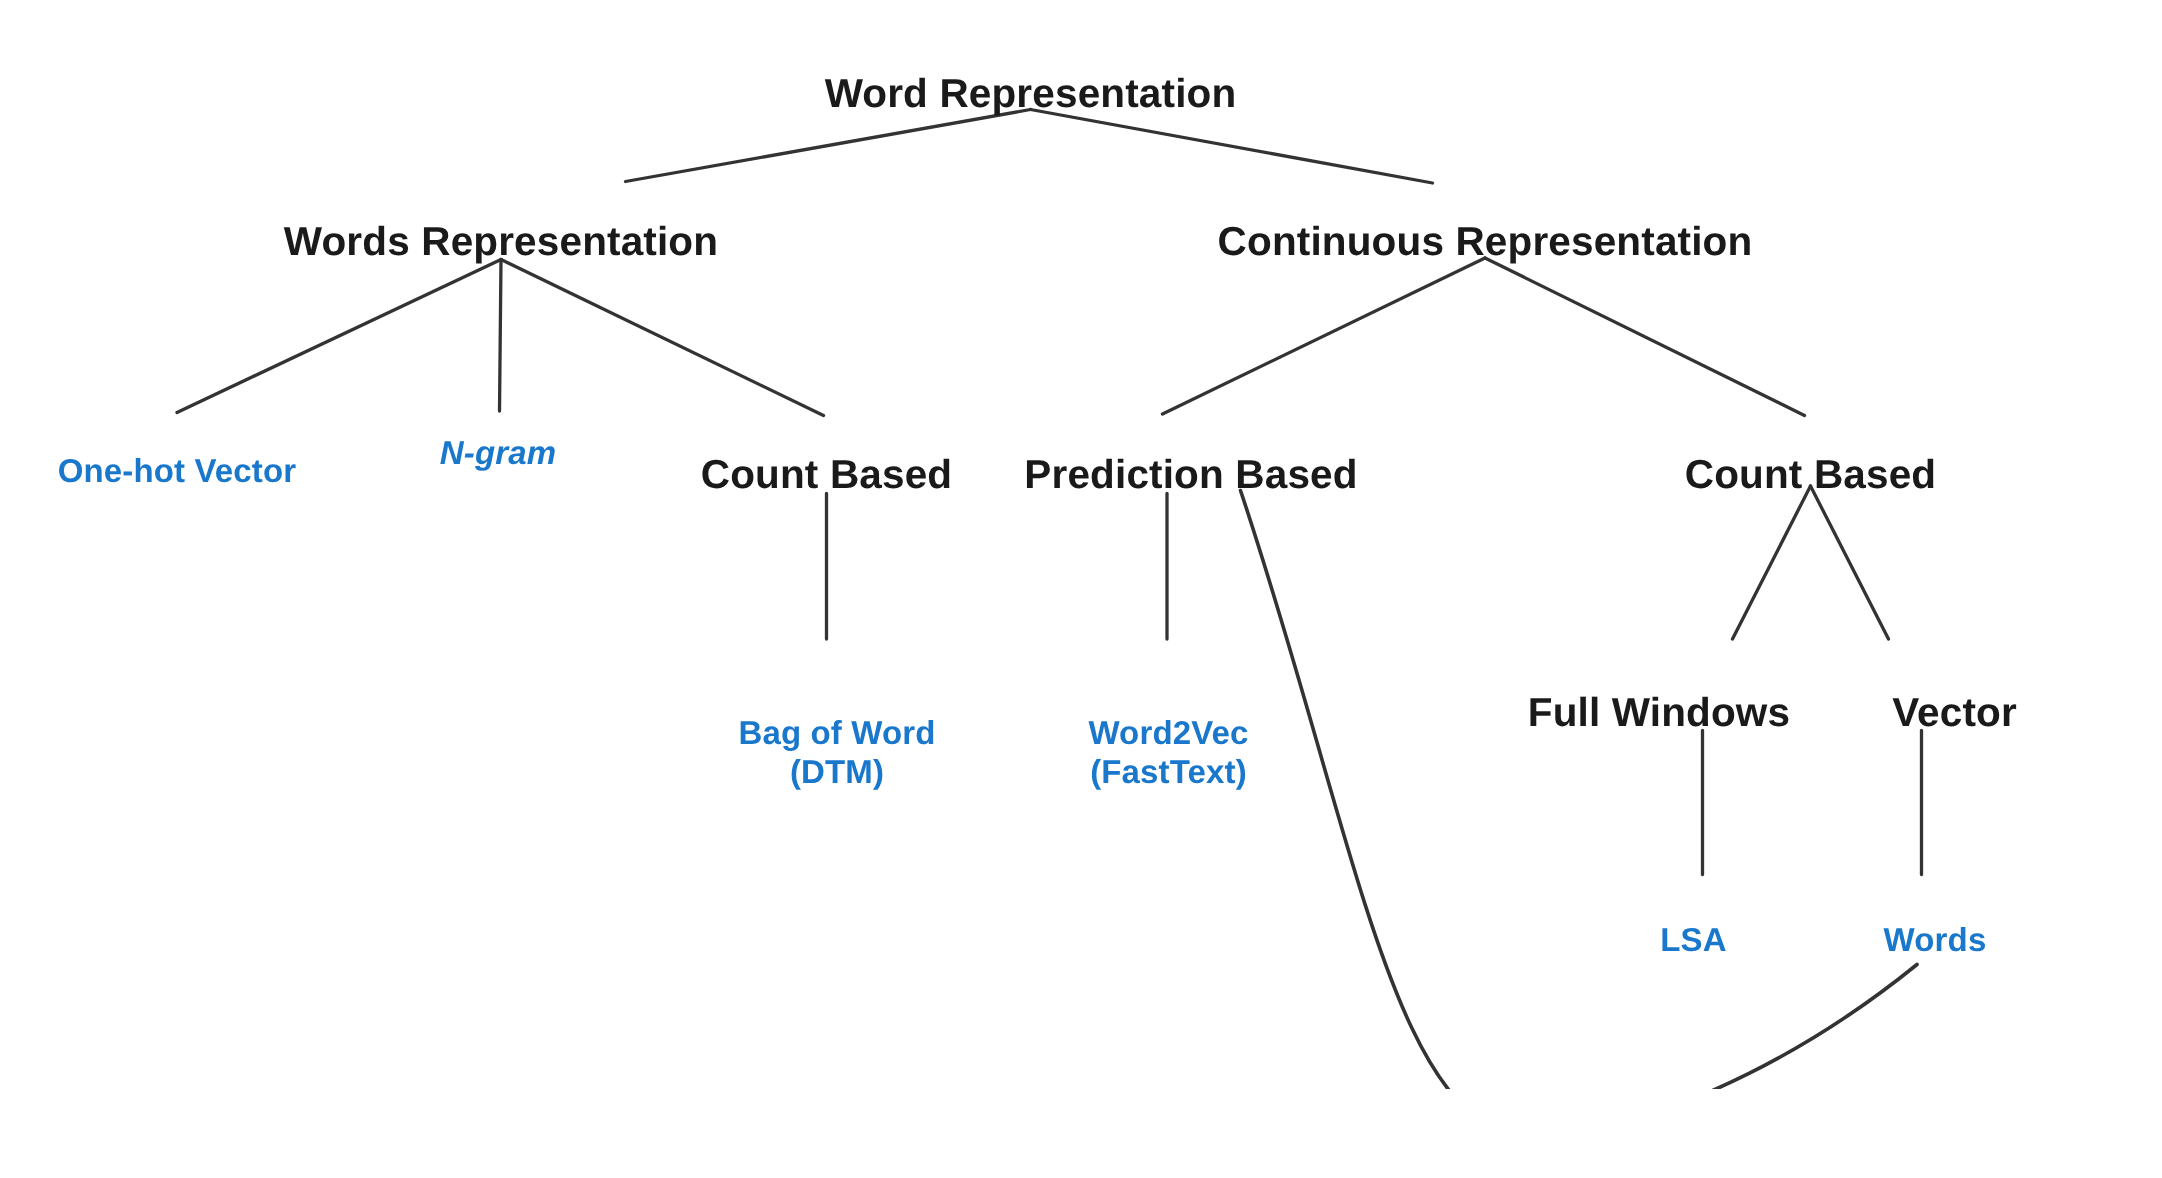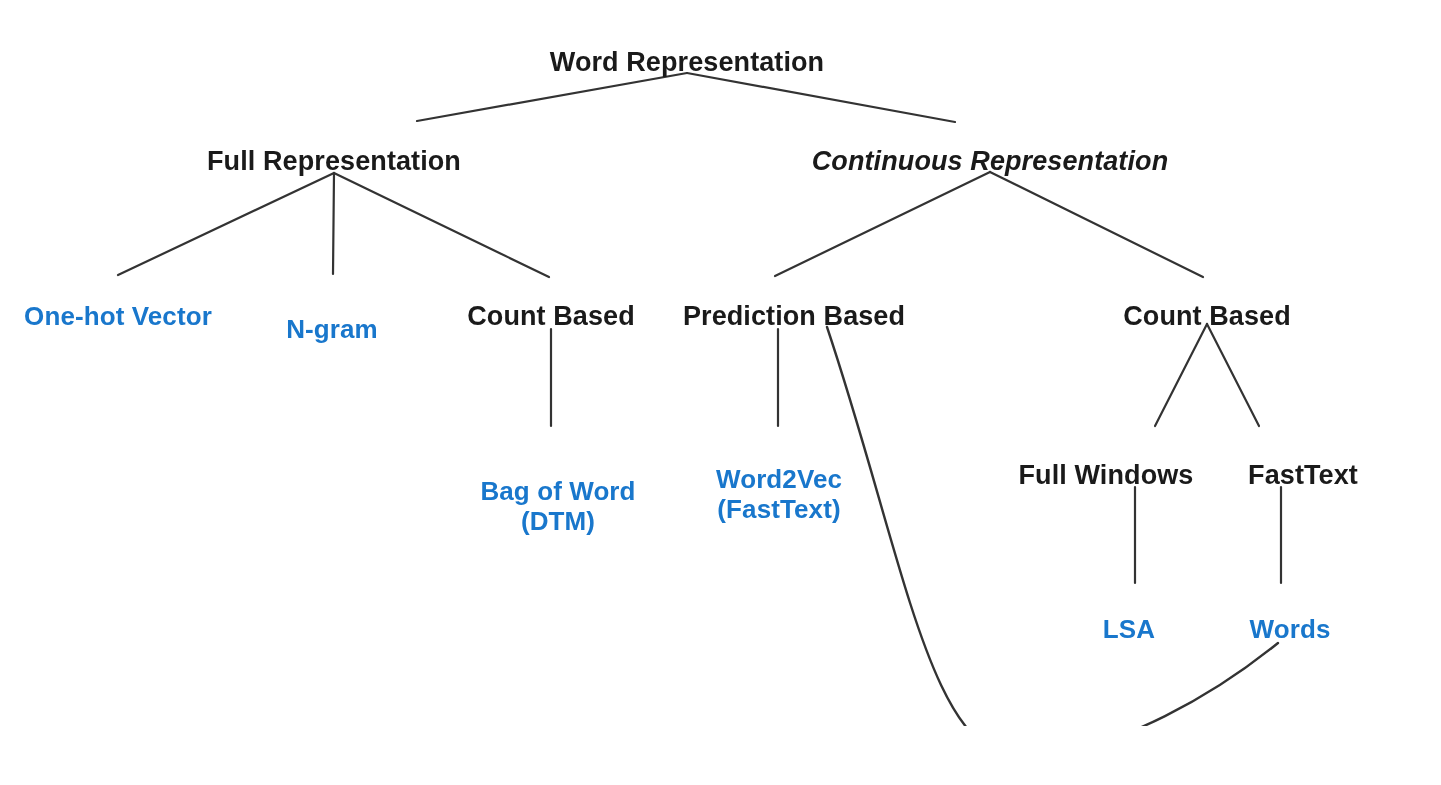--- a/index.html
+++ b/index.html
@@ -32,21 +32,21 @@
     transform: translateX(-50%);
   }
   .node-cat {
     color: #1a1a1a;
     font-weight: 600;
     font-size: 27px;
   }
   .node-leaf {
     color: #1977cc;
     font-weight: 700;
-    font-size: 26px;
+    font-size: 22px;
   }
 </style>
 </head>
 <body>
 
 <div id="canvas">
 
   <svg id="edges" viewBox="0 0 1441 785" xmlns="http://www.w3.org/2000/svg" aria-hidden="true">
       <path d="M 687 73 L 417 121" fill="none" stroke="#333333" stroke-width="2.2" stroke-linecap="round"></path>
       <path d="M 687 73 L 955 122" fill="none" stroke="#333333" stroke-width="2.2" stroke-linecap="round"></path>
@@ -59,30 +59,30 @@
       <path d="M 778 329 L 778 426" fill="none" stroke="#333333" stroke-width="2.2" stroke-linecap="round"></path>
       <path d="M 827 327 C 905 560 930 760 1022 757 C 1120 753 1220 690 1278 643" fill="none" stroke="#333333" stroke-width="2.4" stroke-linecap="round"></path>
       <path d="M 1207 324 L 1155 426" fill="none" stroke="#333333" stroke-width="2.2" stroke-linecap="round"></path>
       <path d="M 1207 324 L 1259 426" fill="none" stroke="#333333" stroke-width="2.2" stroke-linecap="round"></path>
       <path d="M 1135 487 L 1135 583" fill="none" stroke="#333333" stroke-width="2.2" stroke-linecap="round"></path>
       <path d="M 1281 487 L 1281 583" fill="none" stroke="#333333" stroke-width="2.2" stroke-linecap="round"></path>
     </svg>
 
   <div id="nodes-layer">
       <div class="node node-cat" style="left: 687px; top: 47px;">Word Representation</div>
-      <div class="node node-cat" style="left: 334px; top: 146px;">Full Representation</div>
-      <div class="node node-cat" style="left: 990px; top: 146px; font-style: italic;">Continuous Representation</div>
+      <div class="node node-cat" style="left: 334px; top: 146px;">Words Representation</div>
+      <div class="node node-cat" style="left: 990px; top: 146px;">Continuous Representation</div>
       <div class="node node-leaf" style="left: 118px; top: 301px;">One-hot Vector</div>
-      <div class="node node-leaf" style="left: 332px; top: 314px;">N-gram</div>
+      <div class="node node-leaf" style="left: 332px; top: 289px; font-style: italic;">N-gram</div>
       <div class="node node-cat" style="left: 551px; top: 301px;">Count Based</div>
       <div class="node node-cat" style="left: 794px; top: 301px;">Prediction Based</div>
       <div class="node node-cat" style="left: 1207px; top: 301px;">Count Based</div>
       <div class="node node-leaf" style="left: 558px; top: 476px;">Bag of Word
 (DTM)</div>
-      <div class="node node-leaf" style="left: 779px; top: 464px;">Word2Vec
+      <div class="node node-leaf" style="left: 779px; top: 476px;">Word2Vec
 (FastText)</div>
       <div class="node node-cat" style="left: 1106px; top: 460px;">Full Windows</div>
-      <div class="node node-cat" style="left: 1303px; top: 460px;">FastText</div>
+      <div class="node node-cat" style="left: 1303px; top: 460px;">Vector</div>
       <div class="node node-leaf" style="left: 1129px; top: 614px;">LSA</div>
       <div class="node node-leaf" style="left: 1290px; top: 614px;">Words</div>
     </div>
 
 </div>
 
 </body></html>

